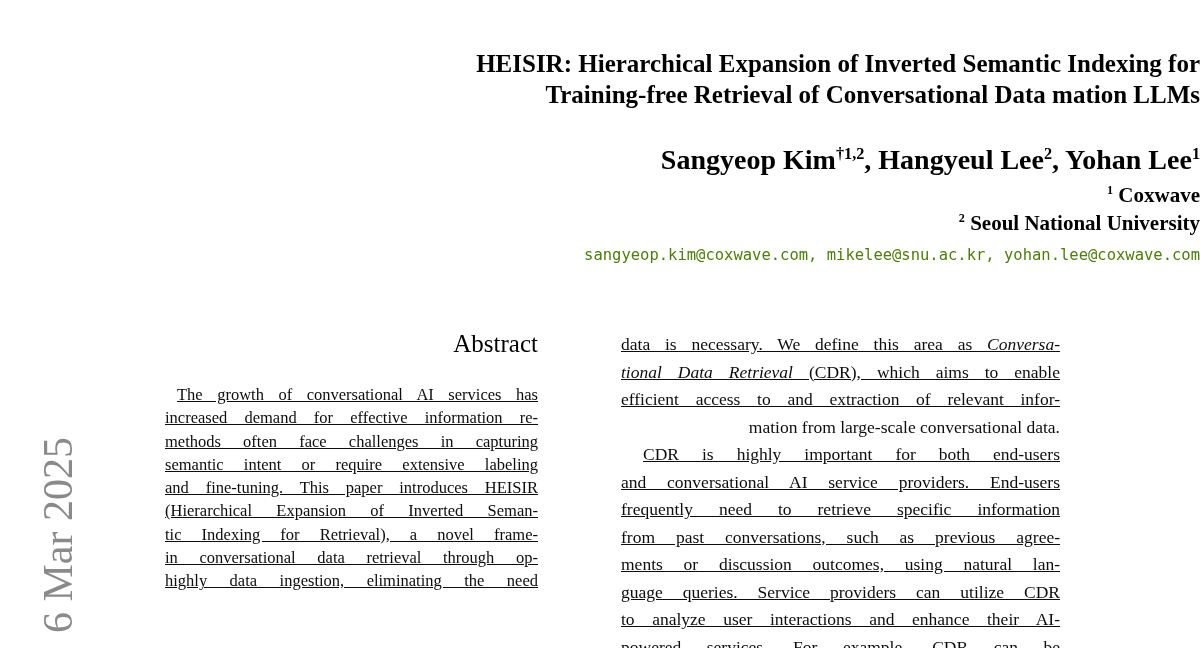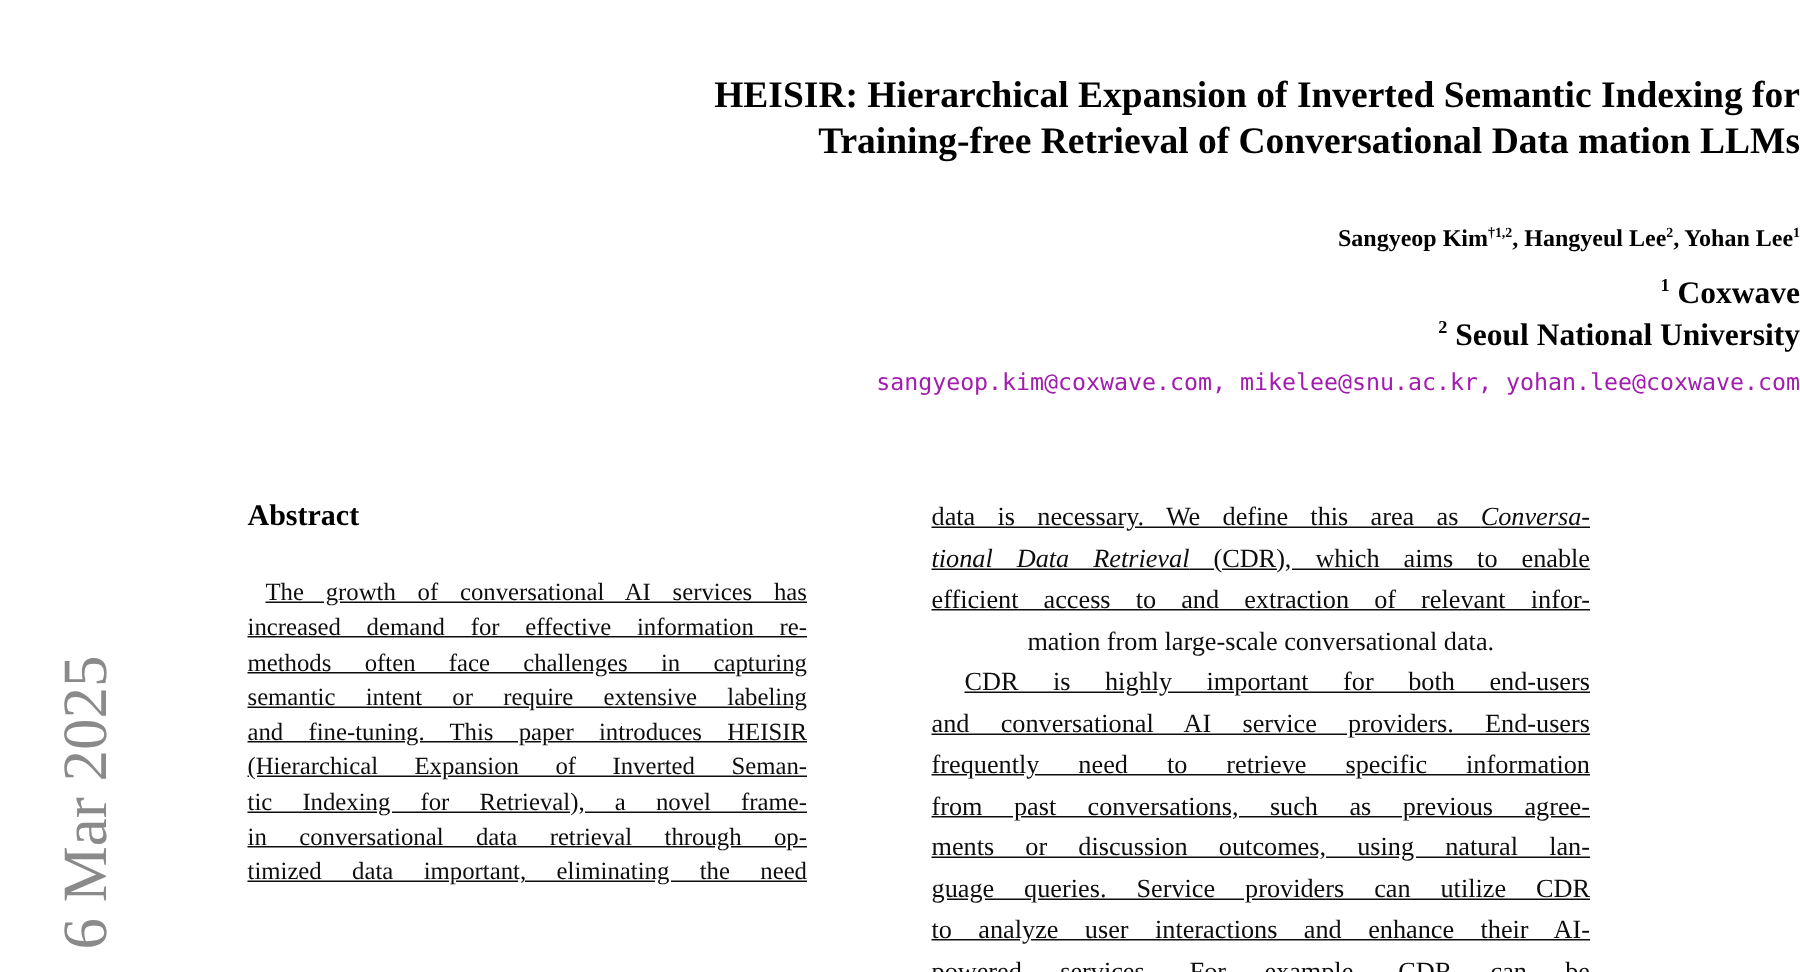--- a/index.html
+++ b/index.html
@@ -11,35 +11,35 @@
   
   .watermark {
     position:absolute; left:-50px; top:510px; width:215px; height:50px;
     transform:rotate(-90deg);
     font-size:42px; line-height:50px; text-align:center;
     color:#8a8a8a;
   }
   
   .header { position:absolute; top:48px; left:0; width:1200px; text-align:right; }
   .title-line { font-size:25px; font-weight:bold; line-height:31px; }
-  .authors { margin-top:37px; font-size:16px; font-weight:bold; line-height:26px; }
+  .authors { margin-top:37px; font-size:28px; font-weight:bold; line-height:26px; }
   sup { font-size:0.58em; line-height:0; }
   .affils { margin-top:8px; }
   .affil-line { font-size:21px; line-height:28px;font-weight:bold; }
   .emails {
-    margin-top:9px; font-size:15.5px; color:#a21caf;
+    margin-top:9px; font-size:15.5px; color:#4d7c0f;
     font-family:"DejaVu Sans Mono","Liberation Mono",monospace;
   }
   
   .col-left  { position:absolute; left:165px; top:332px; width:373px; }
-  .abs-heading { text-align:left; font-size:20px; font-weight:bold; line-height:24px; }
+  .abs-heading { text-align:right; font-size:25px; font-weight:normal; line-height:24px; }
   .abs-lines { margin-top:27px; font-size:16.5px; line-height:23.3px; color:#0d0d0d; }
   .col-right { position:absolute; left:621px; top:331px; width:439px;
                font-size:17.5px; line-height:27.5px; color:#0d0d0d; }
-  .line { text-align:center; white-space:nowrap; }
+  .line { text-align:right; white-space:nowrap; }
   .line.just { text-align:justify; text-align-last:justify; white-space:normal;text-decoration:underline; }
   .line.first { padding-left:12px; }
   .line.indent { padding-left:22px; }
   .it { font-style:italic; }
 </style>
 </head>
 <body>
 
 <div class="watermark">6 Mar 2025</div>
 
@@ -66,21 +66,21 @@
   <div class="abs-lines">
 
   <div class="line just first">The growth of conversational AI services has</div>
       <div class="line just">increased demand for effective information re-</div>
       <div class="line just">methods often face challenges in capturing</div>
       <div class="line just">semantic intent or require extensive labeling</div>
       <div class="line just">and fine-tuning. This paper introduces HEISIR</div>
       <div class="line just">(Hierarchical Expansion of Inverted Seman-</div>
       <div class="line just">tic Indexing for Retrieval), a novel frame-</div>
       <div class="line just">in conversational data retrieval through op-</div>
-      <div class="line just">timized data important, eliminating the need</div>
+      <div class="line just">highly data ingestion, eliminating the need</div>
     </div>
 </div>
 
 <div class="col-right">
 
 <div class="line just"><span>data is necessary. We define this area as </span><span class="it">Conversa-</span></div>
     <div class="line just"><span class="it">tional Data Retrieval</span><span> (CDR), which aims to enable</span></div>
     <div class="line just">efficient access to and extraction of relevant infor-</div>
     <div class="line">mation from large-scale conversational data.</div>
     <div class="line just indent">CDR is highly important for both end-users</div>

